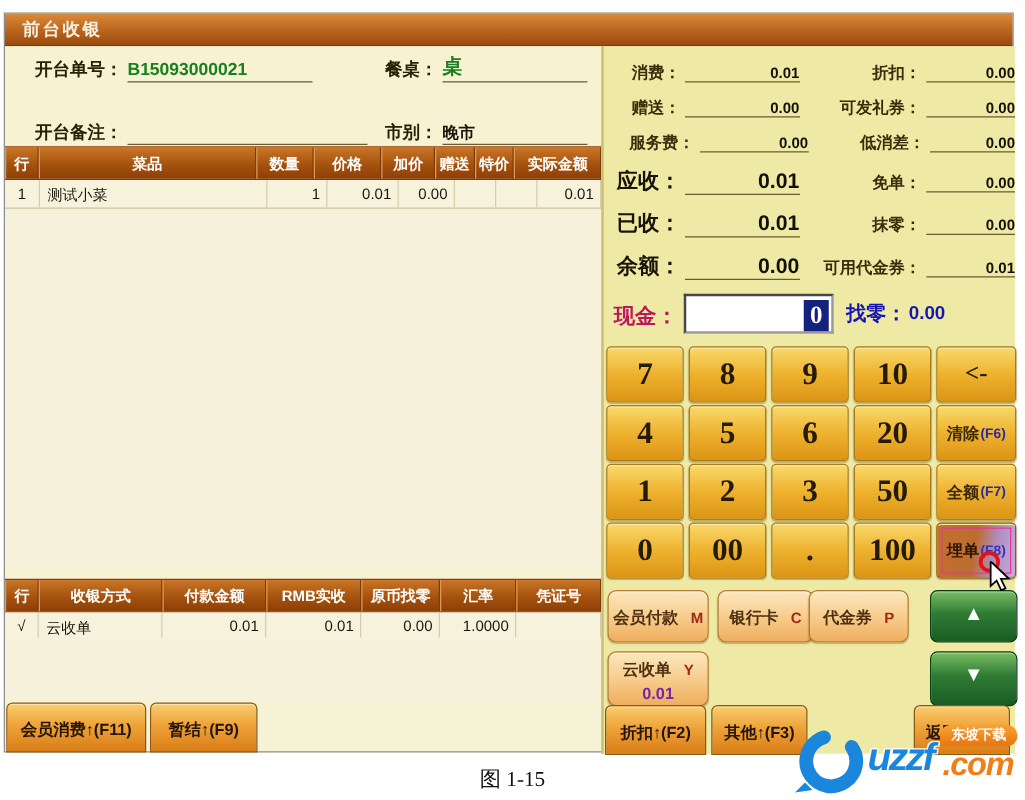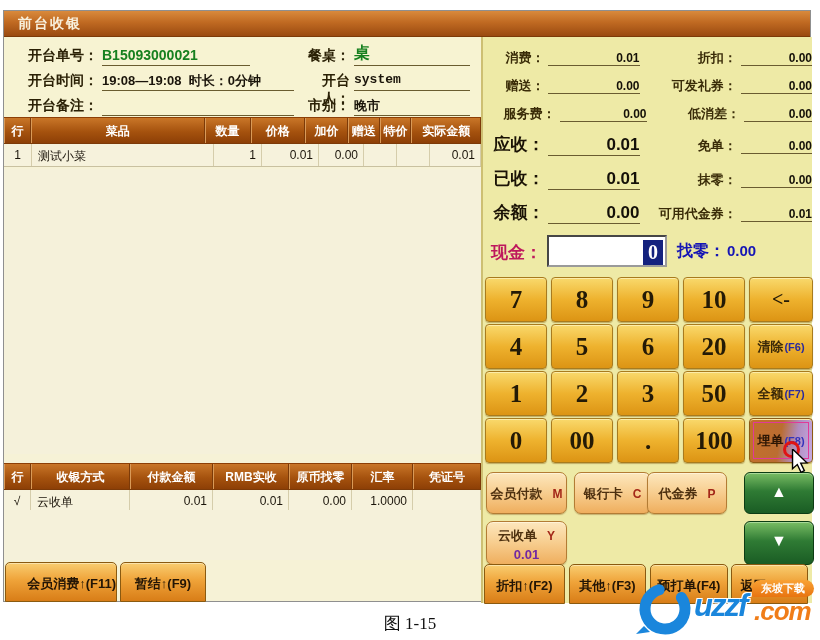--- a/index.html
+++ b/index.html
@@ -127,28 +127,20 @@
       <span class="t">前台收银</span>
     </div>
 
     <div class="info">
       <div class="info-row" style="top:10px;">
         <span class="lab" style="left:8px; width:86px;">开台单号：</span>
         <span class="val green" style="left:98px; width:148px; font-size:14px;">B15093000021</span>
         <span class="lab" style="left:294px; width:52px;">餐桌：</span>
         <span class="val big-green" style="left:350px; width:116px; top:-4px; height:23px;">桌</span>
       </div>
-      <div class="info-row" style="top:35px;">
-        <span class="lab" style="left:8px; width:86px;">开台时间：</span>
-        <span class="val" style="left:98px; width:192px;">
-          <span>19:08—19:08</span>&nbsp;&nbsp;<span>时长：0分钟</span>
-        </span>
-        <span class="lab" style="left:294px; width:52px;">开台人：</span>
-        <span class="val" style="left:350px; width:116px; font-family:'Liberation Mono', monospace;">system</span>
-      </div>
       <div class="info-row" style="top:60px;">
         <span class="lab" style="left:8px; width:86px;">开台备注：</span>
         <span class="val" style="left:98px; width:192px;"></span>
         <span class="lab" style="left:294px; width:52px;">市别：</span>
         <span class="val" style="left:350px; width:116px;">晚市</span>
       </div>
     </div>
 
     <div class="items">
       <div class="tbl-head">
@@ -189,21 +181,21 @@
         <div class="c tr-l" style="width:99px;">云收单</div>
         <div class="c tr-r" style="width:83px;">0.01</div>
         <div class="c tr-r" style="width:76px;">0.01</div>
         <div class="c tr-r" style="width:63px;">0.00</div>
         <div class="c tr-r" style="width:61px;">1.0000</div>
         <div class="c" style="width:68px;"></div>
       </div>
     </div>
     <div class="pays-body"></div>
 
-    <div class="fbtn" style="left:1px; top:551px; width:112px;text-align:right;">会员消费↑(F11)</div>
+    <div class="fbtn" style="left:1px; top:551px; width:112px;">会员消费↑(F11)</div>
     <div class="fbtn" style="left:116px; top:551px; width:86px;">暂结↑(F9)</div>
 
     <div class="rpanel">
 
       <div class="sum-row" style="top:12px;">
         <span class="s-lab s-lab-l">消费：</span>
         <span class="s-val s-val-l">0.01</span>
         <span class="s-lab s-lab-r">折扣：</span>
         <span class="s-val s-val-r">0.00</span>
       </div>
@@ -336,21 +328,20 @@
       <div class="pm-btn pm-two" style="left:3px; top:484px; width:81px; height:44px;">
         <span>云收单</span><span class="hk">Y</span>
         <span class="amt">0.01</span>
       </div>
       <div class="arrow-btn" style="left:261px; top:484px; height:44px;">
         <span>▼</span>
       </div>
 
       <div class="fbtn" style="left:1px; top:527px; width:81px;">折扣↑(F2)</div>
       <div class="fbtn" style="left:86px; top:527px; width:77px;">其他↑(F3)</div>
-      <div class="fbtn" style="left:167px; top:527px; width:78px;">预打单(F4)</div>
       <div class="fbtn" style="left:248px; top:527px; width:77px;">返回(Esc)</div>
     </div>
   </div>
 
   <div class="caption">图 1-15</div>
 
   <div class="wm">
     <svg class="wm-swirl" width="62" height="62" viewBox="0 0 62 62">
       <g transform="rotate(-35 31 33)">
         <circle cx="31" cy="33" r="20" fill="none" stroke="#1a86dc" stroke-width="11" stroke-dasharray="100 26" stroke-linecap="round"></circle>

